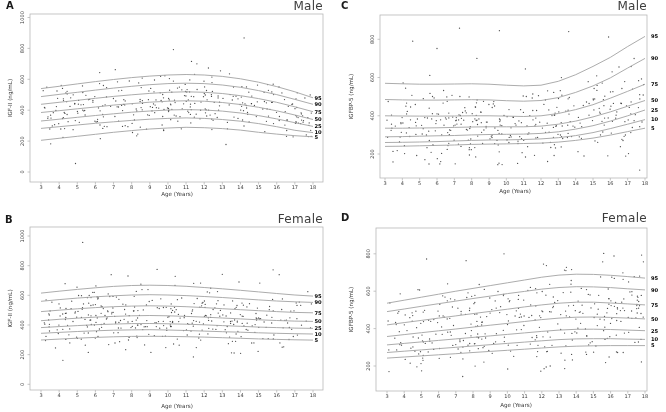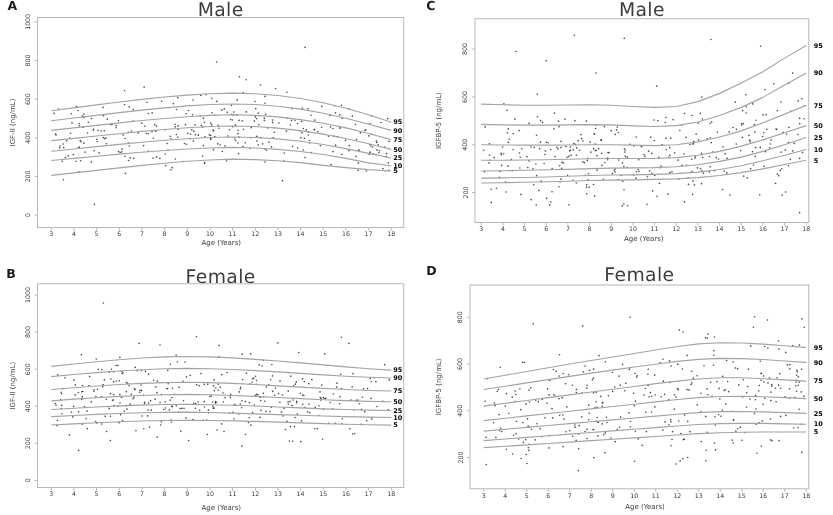--- a/index.html
+++ b/index.html
@@ -10,22 +10,22 @@
     font-family:"DejaVu Sans","Liberation Sans",sans-serif;
     overflow:hidden;
   }
   .panel{position:absolute;width:333px;height:206px;}
   .panel .letter{
     position:absolute;
     font-size:10px;font-weight:bold;color:#1a1a1a;line-height:1;
   }
   .panel .title{
     position:absolute;
-    text-align:center;
-    font-size:15px;color:#3d3d3d;line-height:1.1;
+    text-align:right;
+    font-size:12px;color:#3d3d3d;line-height:1.1;
     letter-spacing:0.3px;
   }
   .panel svg{position:absolute;left:0;top:0;}
 </style>
 </head>
 <body>
 
 <div class="figure">
 
   <section class="panel" id="panel-0" style="left:0;top:0">

